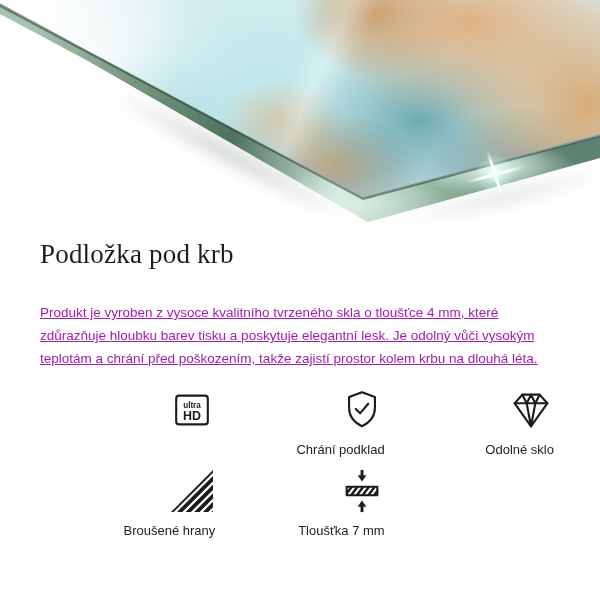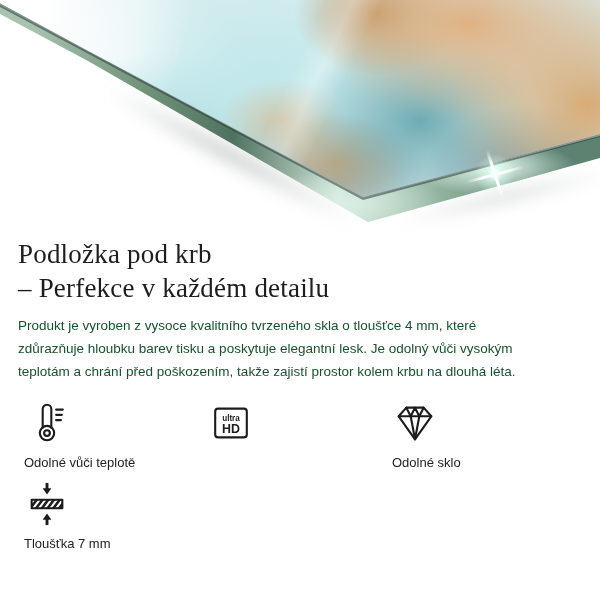--- a/index.html
+++ b/index.html
@@ -56,36 +56,36 @@
   .sparkle{position:absolute;left:463px;top:142px;width:64px;height:64px;pointer-events:none;}
   .sparkle .glow{
     position:absolute;inset:0;
     background:radial-gradient(circle at 50% 50%, rgba(255,255,255,0.95) 4%, rgba(220,255,244,0.5) 18%, rgba(220,255,244,0) 45%);
   }
   .sparkle .ray{position:absolute;left:2px;top:30.5px;width:60px;height:3px;border-radius:2px;
     background:linear-gradient(to right,rgba(255,255,255,0),#ffffff 30%,#f2fffb 50%,#ffffff 70%,rgba(255,255,255,0));}
   .sparkle .ray1{transform:rotate(-15deg);}
   .sparkle .ray2{transform:rotate(72deg) scaleX(0.85);}
   
-  .content{padding:5px 18px 0;}
+  .content{padding:5px 40px 0;}
   .title{
     font-family:"Liberation Serif","DejaVu Serif",serif;
     font-size:27px;line-height:34px;color:#1d1d1d;font-weight:400;
     letter-spacing:0.2px;
   }
   .desc{
-    margin-top:9px;width:526px;
-    font-size:13.5px;line-height:23px;color:#14532d;
+    margin-top:30px;width:526px;
+    font-size:13.5px;line-height:23px;color:#a21caf;text-decoration:underline;
   }
   
   .features{
     margin-top:17px;padding:0 6px;
     display:grid;grid-template-columns:repeat(3,1fr);row-gap:11px;
   }
-  .feat{display:flex;flex-direction:column;align-items:flex-start;}
+  .feat{display:flex;flex-direction:column;align-items:flex-end;}
   .feat svg{width:46px;height:46px;display:block;}
   .feat-label{margin-top:9px;font-size:13px;color:#222222;white-space:nowrap;}
   .stroke{fill:none;stroke:#1c1c1c;stroke-width:2.2;stroke-linecap:round;stroke-linejoin:round;}
   .fill{fill:#1c1c1c;stroke:none;}
   .icontext{fill:#1c1c1c;font-family:"Liberation Sans","DejaVu Sans",sans-serif;font-weight:bold;text-anchor:middle;}
 </style>
 </head>
 <body>
 
 <div class="hero">
@@ -97,63 +97,78 @@
   <div class="sparkle">
     <div class="glow"></div>
       <div class="ray ray1"></div>
       <div class="ray ray2"></div>
   </div>
 </div>
 
 <div class="content">
   <div class="title">
     <div>Podložka pod krb</div>
-    <div>– Perfekce v každém detailu</div>
   </div>
   <div class="desc">Produkt je vyroben z vysoce kvalitního tvrzeného skla o tloušťce 4 mm, které zdůrazňuje hloubku barev tisku a poskytuje elegantní lesk. Je odolný vůči vysokým teplotám a chrání před poškozením, takže zajistí prostor kolem krbu na dlouhá léta.</div>
 
   <div class="features">
 
-    <div class="feat">
-      <span>
-        <svg viewBox="0 0 48 48">
-          <path class="stroke" d="M19.5 29 V9.5 A4.5 4.5 0 0 1 28.5 9.5 V29"></path>
-          <circle class="stroke" cx="24" cy="34.5" r="7.5"></circle>
-          <circle class="stroke" cx="24" cy="34.5" r="3"></circle>
-          <path class="stroke" d="M33.5 10 H40.5"></path>
-          <path class="stroke" d="M33.5 15.5 H39.5"></path>
-          <path class="stroke" d="M33.5 21 H38.5"></path>
-        </svg>
-      </span>
-      <div class="feat-label">Odolné vůči teplotě</div>
-    </div>
 
     <div class="feat">
       <span>
         <svg viewBox="0 0 48 48">
           <rect class="stroke" x="7.5" y="9" width="33" height="30" rx="3" stroke-width="2.5"></rect>
           <text class="icontext" x="24" y="21.5" font-size="8.5">ultra</text>
           <text class="icontext" x="24" y="34.5" font-size="13">HD</text>
         </svg>
       </span>
     </div>
 
+    <div class="feat">
+      <span>
+        <svg viewBox="0 0 48 48">
+          <path class="stroke" d="M24 5.5 L37.5 10.5 V21.5 C37.5 31 31.5 37.5 24 41 C16.5 37.5 10.5 31 10.5 21.5 V10.5 Z"></path>
+          <path class="stroke" d="M17.5 23 L22 27.5 L30.5 17.5"></path>
+        </svg>
+      </span>
+      <div class="feat-label">Chrání podklad</div>
+    </div>
 
     <div class="feat">
       <span>
         <svg viewBox="0 0 48 48">
           <polygon class="stroke" points="7,17 15,8 33,8 41,17 24,41"></polygon>
           <path class="stroke" d="M7 17 H41"></path>
           <path class="stroke" d="M15 8 L19.5 17 L24 8 L28.5 17 L33 8"></path>
           <path class="stroke" d="M19.5 17 L24 41 L28.5 17"></path>
         </svg>
       </span>
       <div class="feat-label">Odolné sklo</div>
     </div>
 
+    <div class="feat">
+      <span>
+        <svg viewBox="0 0 48 48">
+          <defs>
+              <clipPath id="tri">
+                <polygon points="2,46 46,2 46,46"></polygon>
+              </clipPath>
+            </defs>
+          <g clip-path="url(#tri)" stroke="#1c1c1c" stroke-width="4">
+            <line x1="1" y1="47" x2="47" y2="1"></line>
+            <line x1="10" y1="47" x2="47" y2="10"></line>
+            <line x1="19" y1="47" x2="47" y2="19"></line>
+            <line x1="28" y1="47" x2="47" y2="28"></line>
+            <line x1="37" y1="47" x2="47" y2="37"></line>
+            <line x1="44" y1="49" x2="49" y2="44"></line>
+          </g>
+        </svg>
+      </span>
+      <div class="feat-label">Broušené hrany</div>
+    </div>
 
     <div class="feat">
       <span>
         <svg viewBox="0 0 48 48">
           <defs>
               <clipPath id="bar">
                 <rect x="8" y="19.5" width="32" height="9"></rect>
               </clipPath>
             </defs>
           <g clip-path="url(#bar)" stroke="#1c1c1c" stroke-width="2.6">

